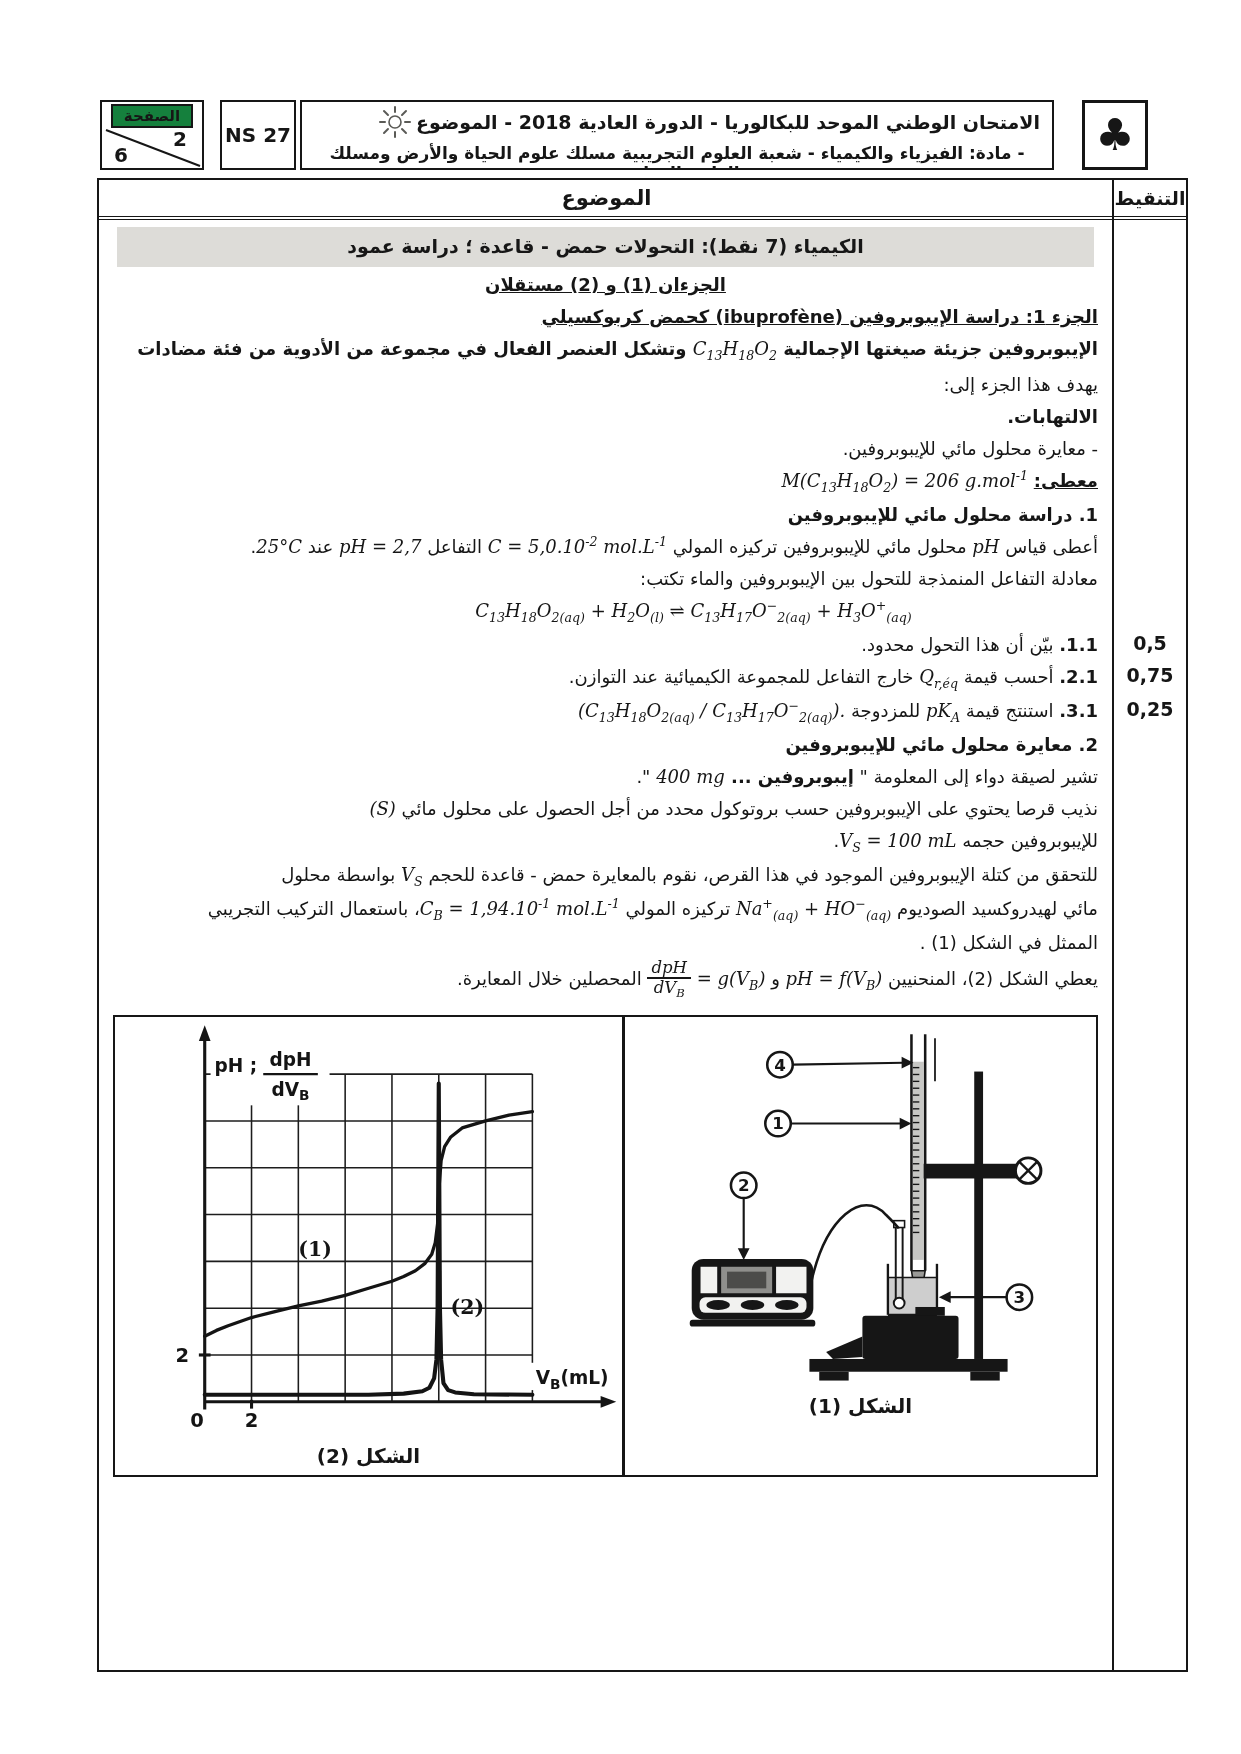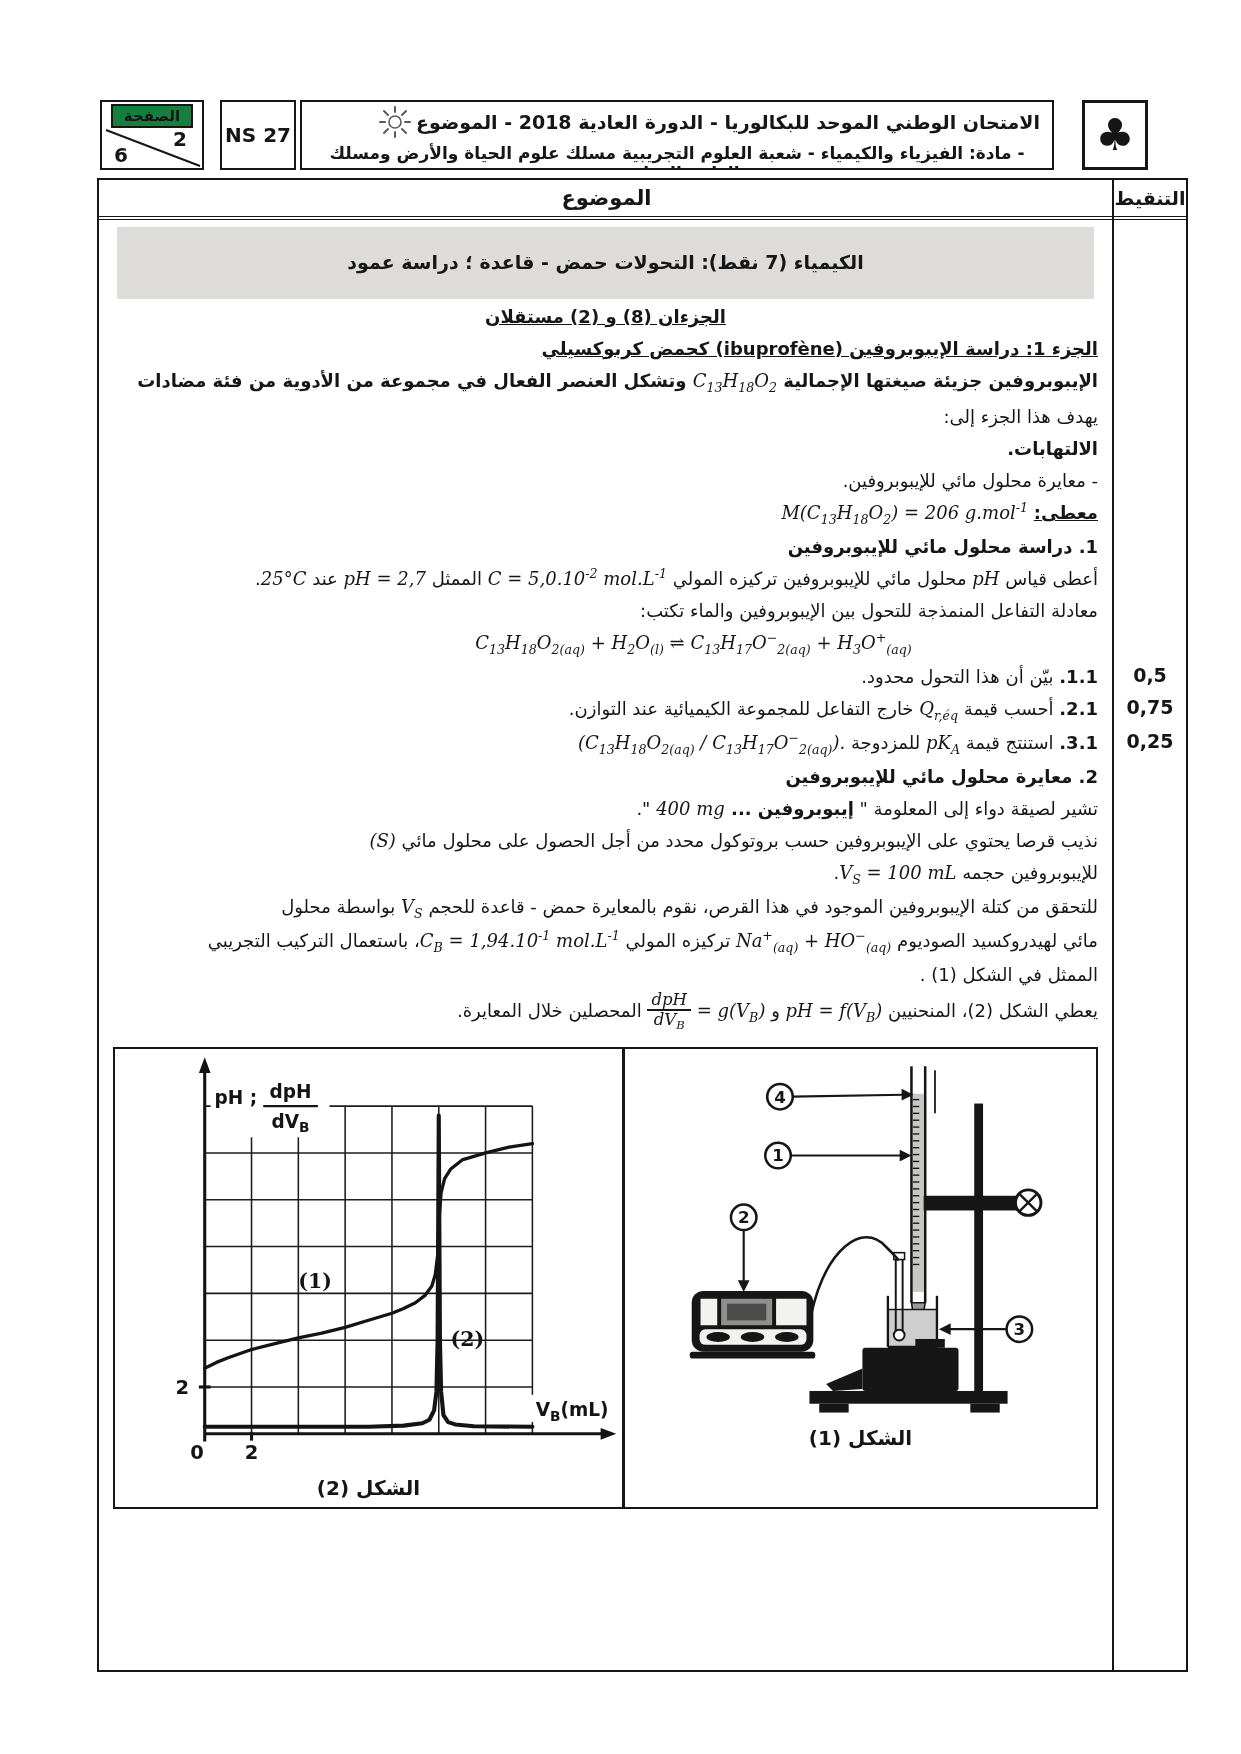--- a/index.html
+++ b/index.html
@@ -26,21 +26,21 @@
   .sun-wrap{display:inline-block;width:34px;height:34px;flex:0 0 auto}
   
   .doc{position:absolute;top:178px;left:97px;width:1091px;height:1494px;border:2px solid #161616;background:#fff}
   .vline{position:absolute;top:0;bottom:0;right:72px;width:2px;background:#161616}
   .doc-head{display:flex;height:40px;border-bottom:4px double #161616}
   .doc-head .mark{flex:0 0 72px;display:flex;align-items:center;justify-content:center;font-size:19px;font-weight:bold}
   .doc-head .cell{flex:1;display:flex;align-items:center;justify-content:center;font-size:21px;font-weight:bold}
   .row{display:flex}
   .row .mark{flex:0 0 72px;text-align:center;font-size:19px;font-weight:bold;padding-top:3px}
   .row .cell{flex:1;padding:0 16px 0 14px;font-size:18px;line-height:1.78}
-  .banner{margin:7px 4px 2px;padding:19px 0;text-align:center;font-size:19px;font-weight:bold;
+  .banner{margin:7px 4px 2px;padding:3px 0;text-align:center;font-size:19px;font-weight:bold;
     background-color:#dddcd8;background-image:radial-gradient(#b3b2ae 22%,transparent 24%);background-size:4px 4px}
   .center{text-align:center}
   .mt2{margin-top:2px}.mt6{margin-top:0}.mt40{}
   .fm{font-family:"DejaVu Serif",serif;font-style:italic;unicode-bidi:isolate;direction:ltr;white-space:nowrap}
   .fm sub{font-size:70%;}
   .fm sup{font-size:70%;}
   .frac{display:inline-flex;flex-direction:column;vertical-align:middle;line-height:1.1;text-align:center;font-size:0.92em}
   .frac .fnum{border-bottom:2px solid #161616;padding:0 4px}
   .eqline{text-align:center;padding-left:190px !important;font-size:19px}
   
@@ -119,21 +119,21 @@
 
   <div class="row">
     <div class="mark"></div>
     <div class="cell">
         <div class="banner">الكيمياء (7 نقط): التحولات حمض - قاعدة ؛ دراسة عمود</div>
       </div>
   </div>
 
   <div class="row">
     <div class="mark"></div>
-    <div class="cell center"><span class="bold und">الجزءان (8) و (2) مستقلان</span></div>
+    <div class="cell center"><span class="bold und">الجزءان (1) و (2) مستقلان</span></div>
   </div>
 
   <div class="row">
     <div class="mark"></div>
     <div class="cell"><span class="bold und">الجزء 1: دراسة الإيبوبروفين (ibuprofène) كحمض كربوكسيلي</span></div>
   </div>
 
   <div class="row">
     <div class="mark"></div>
     <div class="cell">
@@ -164,21 +164,21 @@
   </div>
 
   <div class="row mt6">
     <div class="mark"></div>
     <div class="cell bold">1. دراسة محلول مائي للإيبوبروفين</div>
   </div>
 
   <div class="row">
     <div class="mark"></div>
     <div class="cell">
-      <span>أعطى قياس </span><span class="fm"><span>pH</span></span><span> محلول مائي للإيبوبروفين تركيزه المولي </span><span class="fm"><span>C = 5,0.10</span><sup>-2</sup><span> mol.L</span><sup>-1</sup></span><span> الممثل </span><span class="fm"><span>pH = 2,7</span></span><span> عند </span><span class="fm"><span>25°C</span></span><span>.</span>
+      <span>أعطى قياس </span><span class="fm"><span>pH</span></span><span> محلول مائي للإيبوبروفين تركيزه المولي </span><span class="fm"><span>C = 5,0.10</span><sup>-2</sup><span> mol.L</span><sup>-1</sup></span><span> التفاعل </span><span class="fm"><span>pH = 2,7</span></span><span> عند </span><span class="fm"><span>25°C</span></span><span>.</span>
     </div>
   </div>
 
   <div class="row">
     <div class="mark"></div>
     <div class="cell">معادلة التفاعل المنمذجة للتحول بين الإيبوبروفين والماء تكتب:</div>
   </div>
 
   <div class="row">
     <div class="mark"></div>

